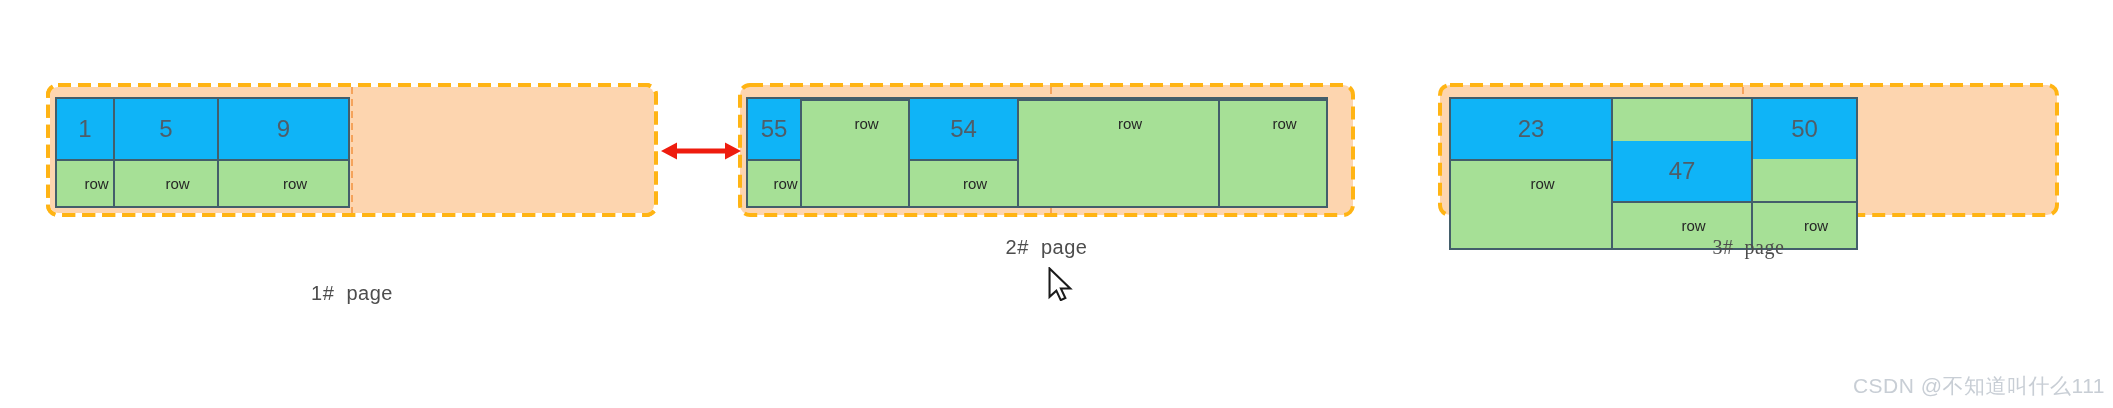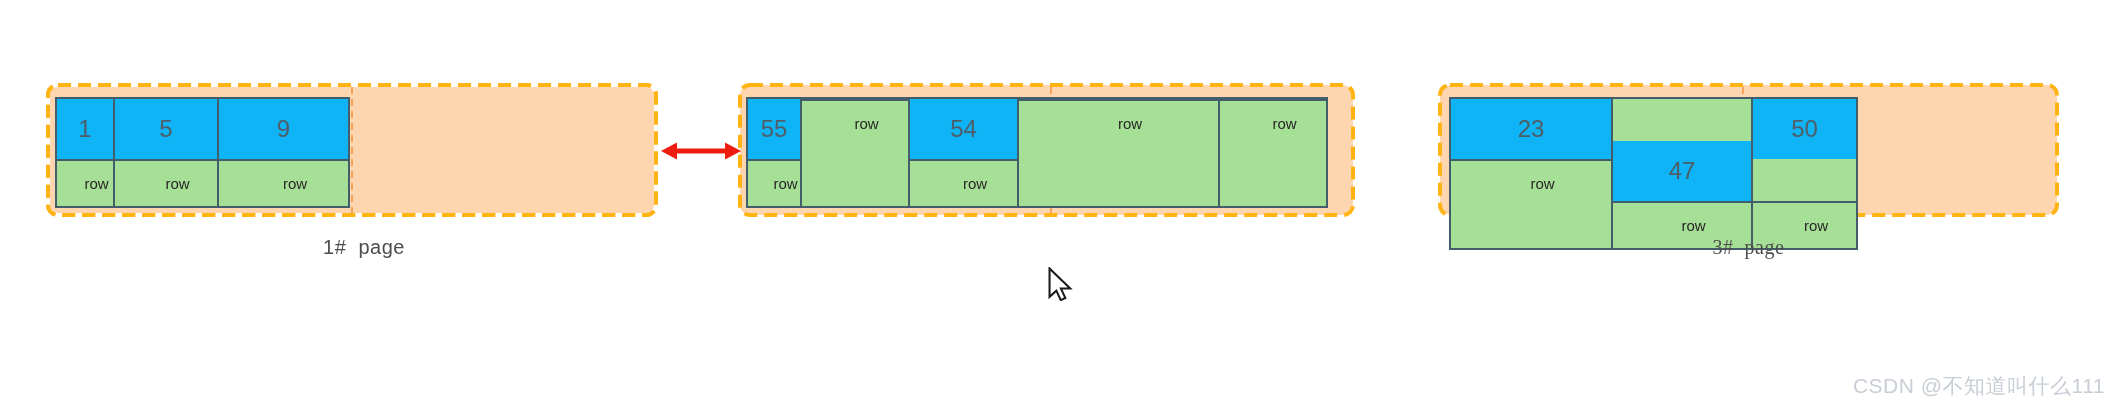--- a/index.html
+++ b/index.html
@@ -124,21 +124,22 @@
       <div class="col" style="width: 138px; justify-content: flex-end;">
         <div class="key">47</div>
         <div class="rowcell">row</div>
       </div>
       <div class="col" style="width: 103px; gap: 42px;">
         <div class="key">50</div>
         <div class="rowcell">row</div>
       </div>
     </div>
 
-  <div class="page-label" style="left:58px;width:612px;">1#  page</div>
+  <div class="page-label" style="left:46px;width:612px;margin-top:46px;">1#  page</div>
+  <div class="page-label" style="left:738px;width:617px;">2#  page</div>
   <div class="page-label" style="left:1438px;width:621px;font-family:Liberation Serif, serif;">3#  page</div>
 
   <div class="arrow-wrap">
     <svg width="84" height="28">
       <polygon fill="var(--arrow)" points="2,14 18,5.5 18,11.5 66,11.5 66,5.5 82,14 66,22.5 66,16.5 18,16.5 18,22.5"></polygon>
     </svg>
   </div>
 
   <div class="cursor-wrap">
     <svg width="26" height="34" viewBox="0 0 17.5 23">

